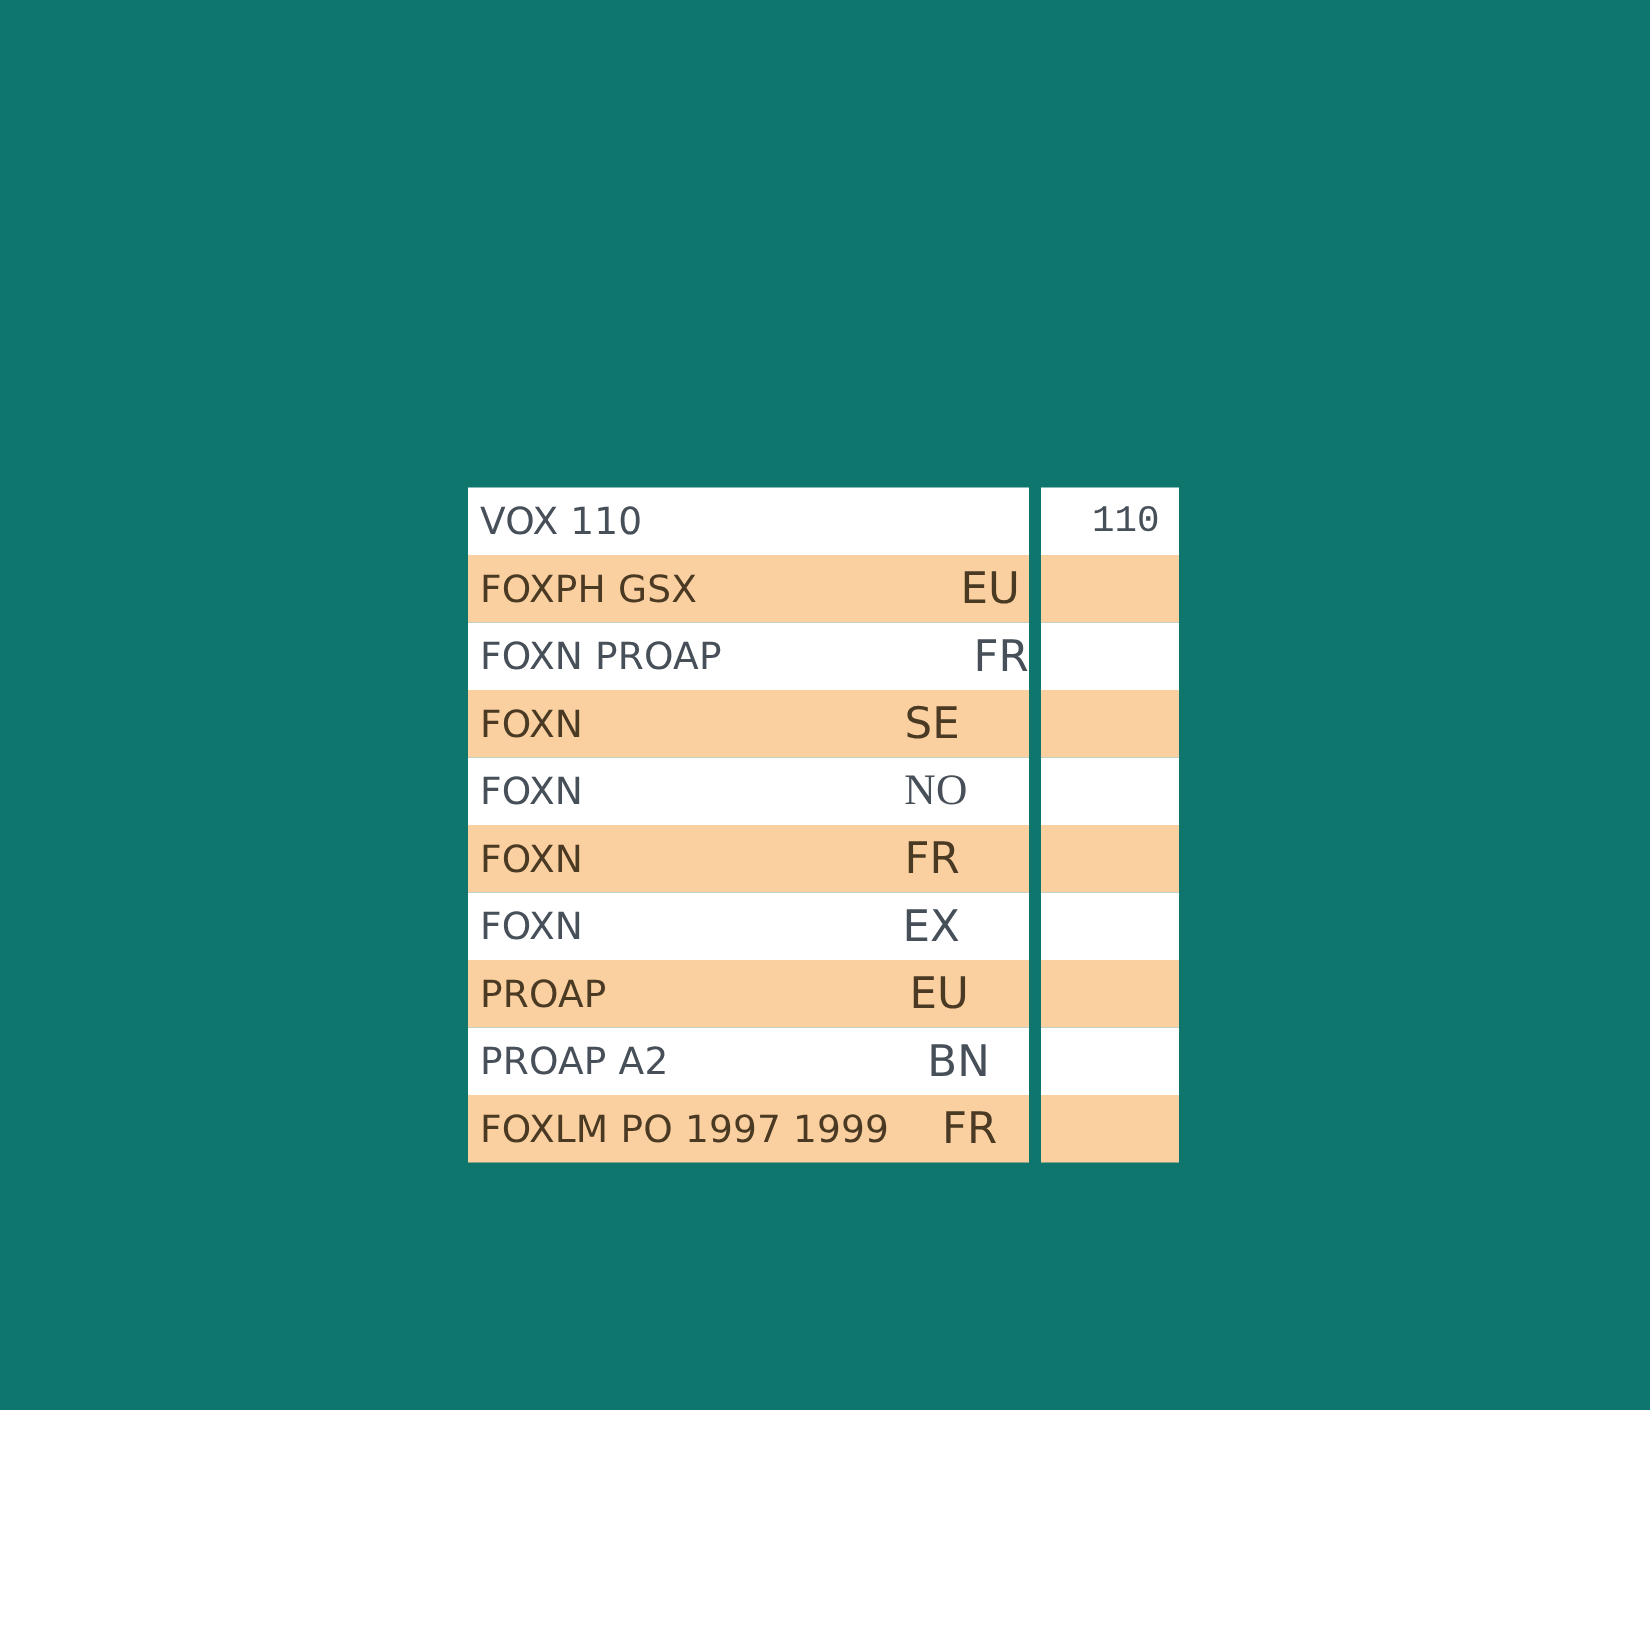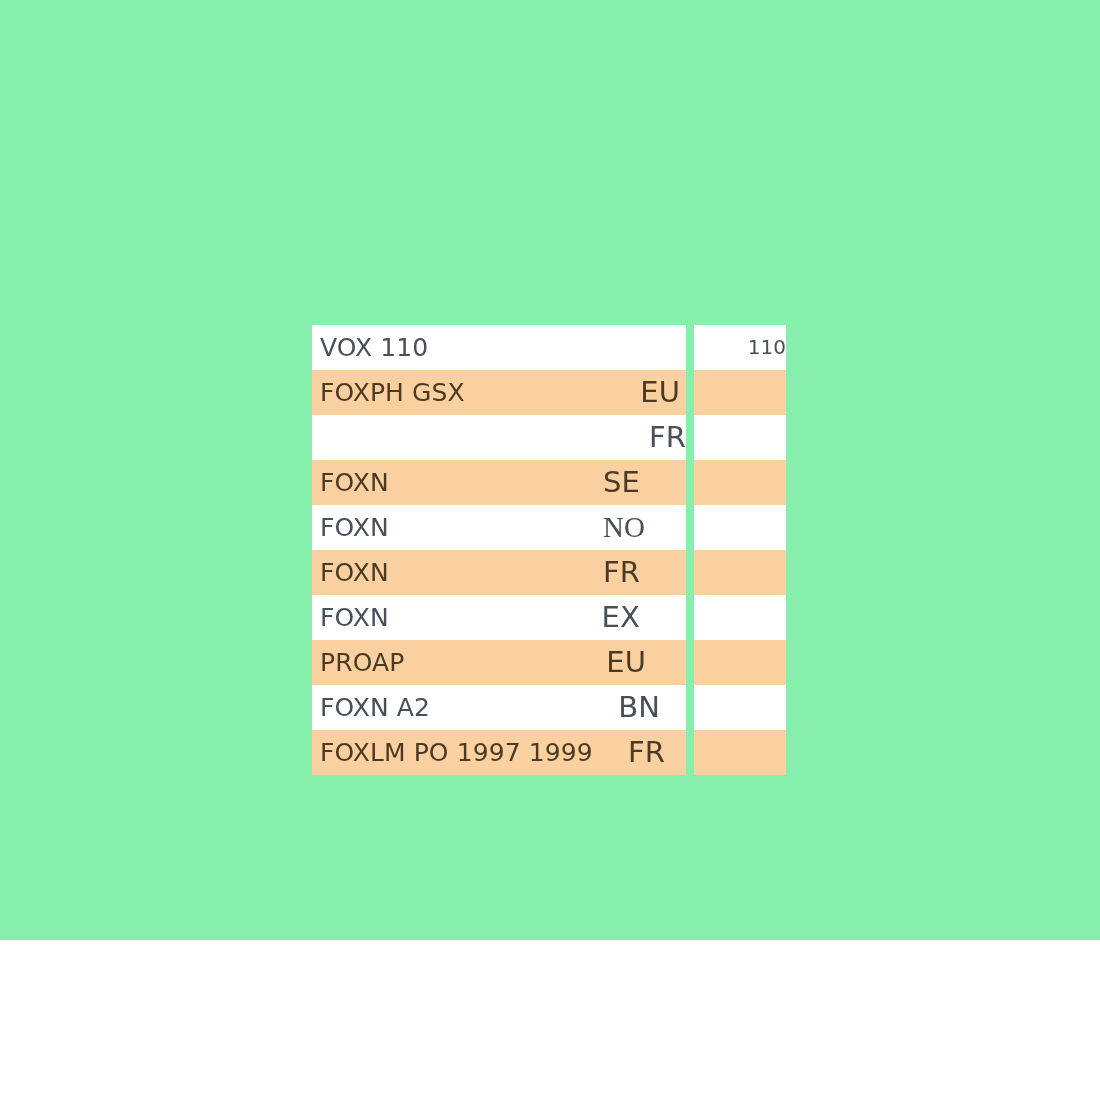--- a/index.html
+++ b/index.html
@@ -12,21 +12,21 @@
     height: 1100px;
     background: #ffffff;
     font-family: "DejaVu Sans", sans-serif;
     overflow: hidden;
   }
 
   #canvas {
     position: relative;
     width: 1100px;
     height: 940px;
-    background: #86efac;
+    background: #0f766e;
   }
 
   
   #table-block {
     position: absolute;
     left: 312px;
     top: 325px;
     width: 474px;
     height: 450px;
   }
@@ -90,28 +90,29 @@
     letter-spacing: 0.1px;
   }
 
   .row.alt .name,
   .row.alt .code {
     color: #4a3a24;
   }
 
   .value {
     position: absolute;
-    right: 0;
+    right: 13px;
     top: 0;
     height: 45px;
     line-height: 45px;
-    font-size: 20px;
+    font-size: 25px;
     color: #474f59;
     white-space: nowrap;
     text-align: right;
+    font-family: Liberation Mono, monospace;
   }
 </style>
 </head>
 <body>
 
 <div id="canvas">
   <div id="table-block">
       <div class="row plain">
         <div class="cell-label">
           <span class="name">VOX 110</span>
@@ -122,20 +123,21 @@
       </div>
       <div class="row alt">
         <div class="cell-label">
           <span class="name">FOXPH GSX</span>
           <span class="code" style="right: 6px;">EU</span>
         </div>
         <div class="cell-value"></div>
       </div>
       <div class="row plain">
         <div class="cell-label">
+          <span class="name">FOXN PROAP</span>
           <span class="code" style="right: 0px;">FR</span>
         </div>
         <div class="cell-value"></div>
       </div>
       <div class="row alt">
         <div class="cell-label">
           <span class="name">FOXN</span>
           <span class="code" style="right: 46px;">SE</span>
         </div>
         <div class="cell-value"></div>
@@ -163,21 +165,21 @@
       </div>
       <div class="row alt">
         <div class="cell-label">
           <span class="name">PROAP</span>
           <span class="code" style="right: 40px;">EU</span>
         </div>
         <div class="cell-value"></div>
       </div>
       <div class="row plain">
         <div class="cell-label">
-          <span class="name">FOXN A2</span>
+          <span class="name">PROAP A2</span>
           <span class="code" style="right: 26px;">BN</span>
         </div>
         <div class="cell-value"></div>
       </div>
       <div class="row alt">
         <div class="cell-label">
           <span class="name">FOXLM PO 1997 1999</span>
           <span class="code" style="right: 21px;">FR</span>
         </div>
         <div class="cell-value"></div>

